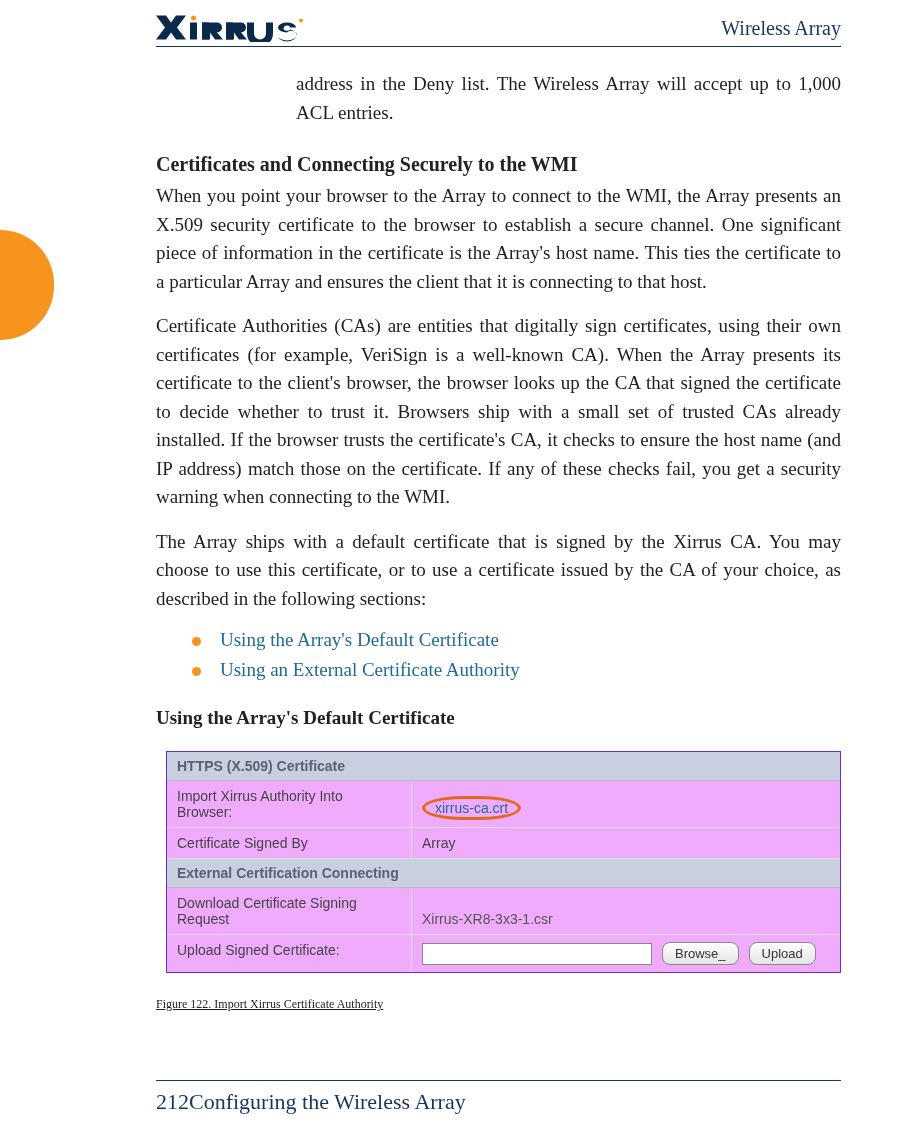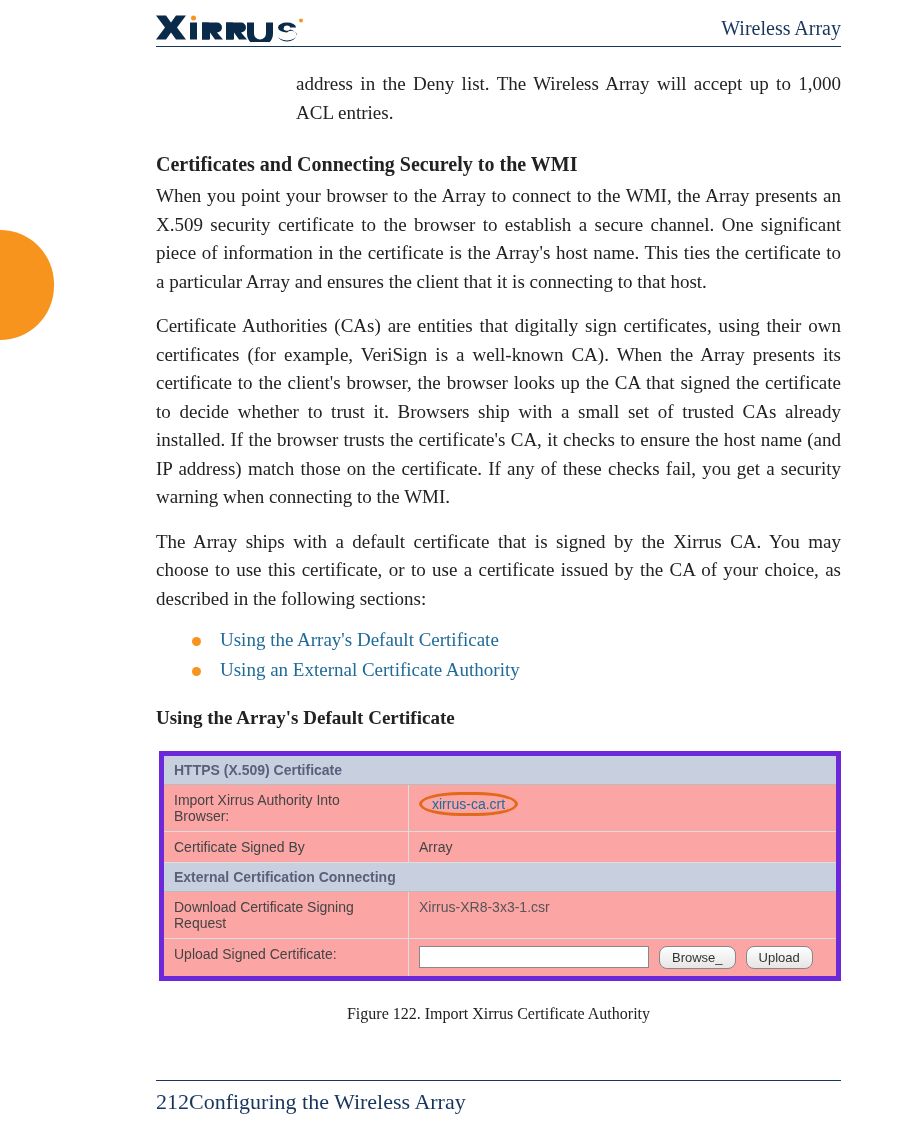--- a/index.html
+++ b/index.html
@@ -95,23 +95,23 @@
   }
   .link-text{color:#1f6a99;}
   .h3{
     font-weight:bold;
     font-size:19px;
     margin:0 0 22px 0;
     font-family:Georgia,serif;
   }
   
   .figure{
-    margin-left:3px;
-    border:5px solid #6d28d9;
-    background:#fca5a5;
+    margin-left:10px;
+    border:1px solid #6d28d9;
+    background:#f0abfc;
     font-family:Arial,Helvetica,sans-serif;
     font-size:14px;
     color:#444;
   }
   .figure .section-row{
     background:#c8d0e0;
     font-weight:bold;
     color:#58607a;
     padding:6px 10px;
     border-bottom:1px solid #bbb;
@@ -124,21 +124,21 @@
   .figure .cell-l{
     width:245px;
     padding:7px 10px;
     border-right:1px solid #ddd;
     box-sizing:border-box;
   }
   .figure .cell-r{
     flex:1;
     padding:7px 10px;
     display:flex;
-    align-items:flex-start;
+    align-items:flex-end;
     gap:10px;
   }
   .circled{
     color:#1f6a99;
     border:3px solid #e2691a;
     border-radius:50%/60%;
     padding:1px 10px;
     display:inline-block;
   }
   .textbox{
@@ -151,24 +151,24 @@
   .btn{
     border:1px solid #888;
     background:linear-gradient(#fefefe,#e5e5e5);
     font-family:Arial,sans-serif;
     font-size:13px;
     color:#333;
     padding:3px 12px;
     border-radius:8px;
   }
   .caption{
-    text-align:center;
-    font-size:16px;
+    font-size:12px;
     margin:24px 0 0 0;
     font-family:Georgia,serif;
+    text-decoration:underline;
   }
   
   .footer-rule{
     position:absolute;
     left:156px;right:60px;
     bottom:56px;
     border-top:1px solid #17365d;
   }
   .footer{
     position:absolute;

